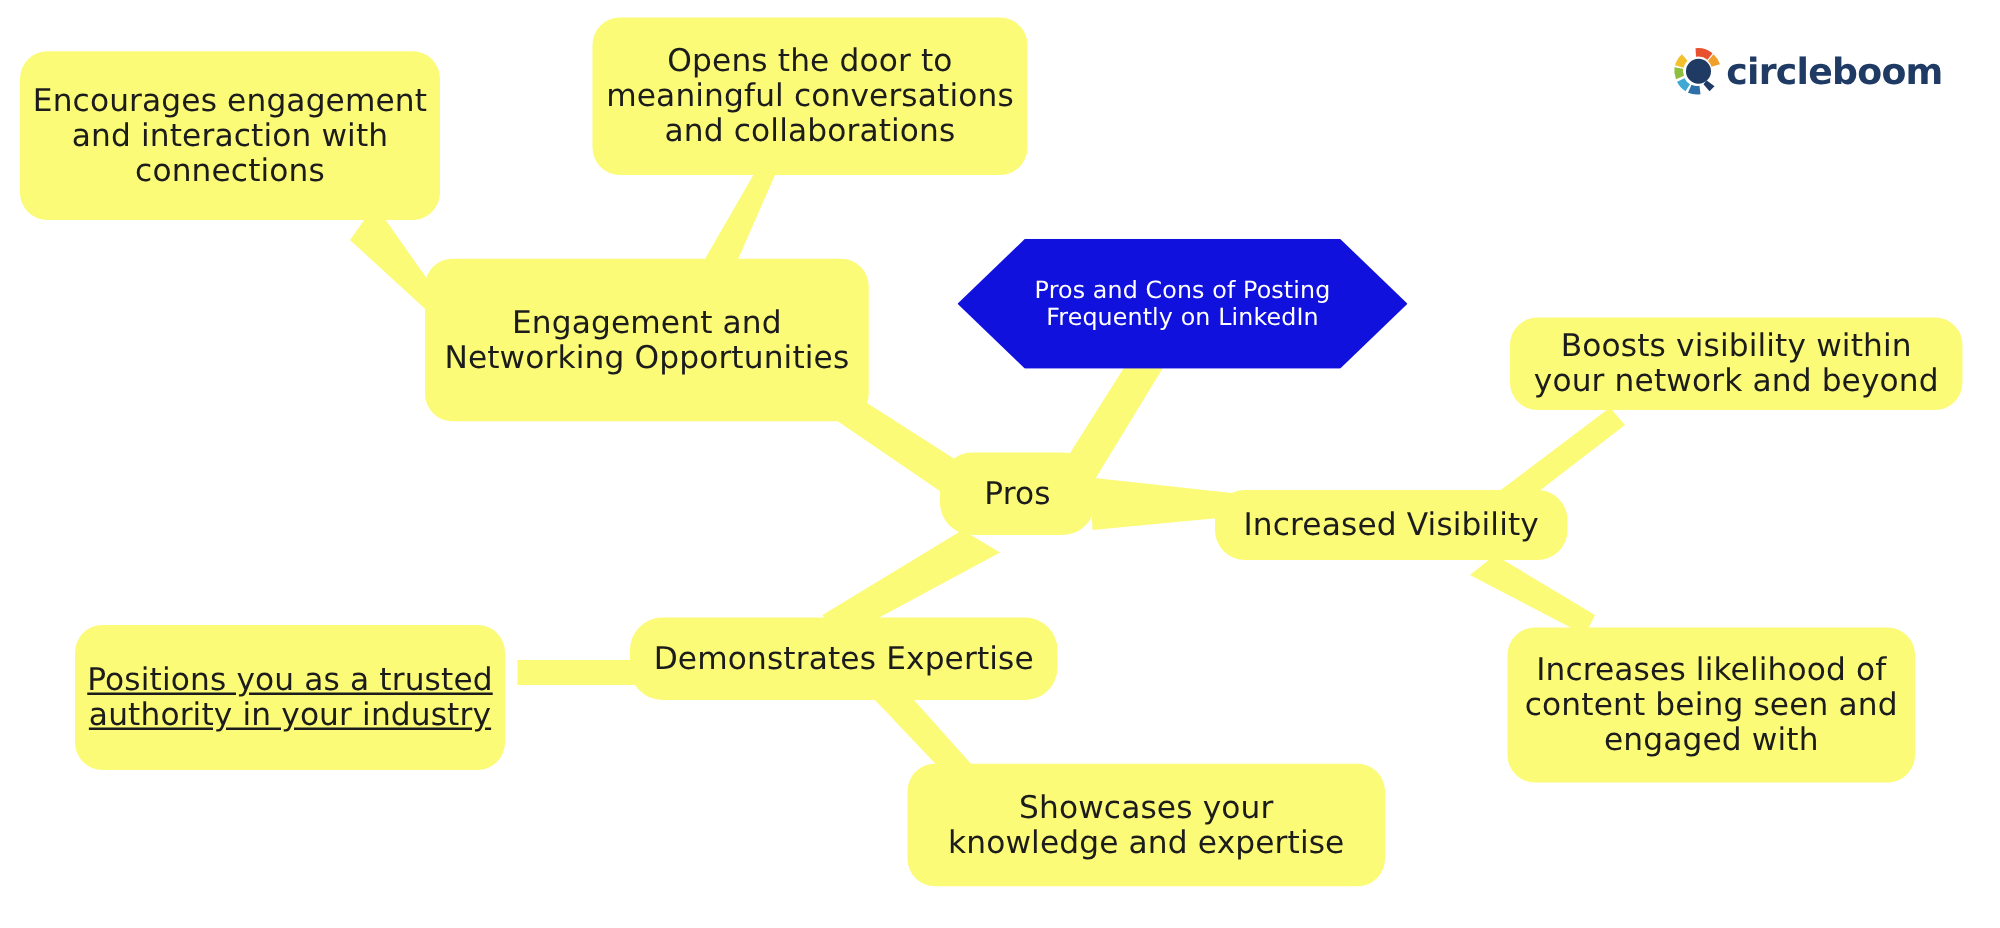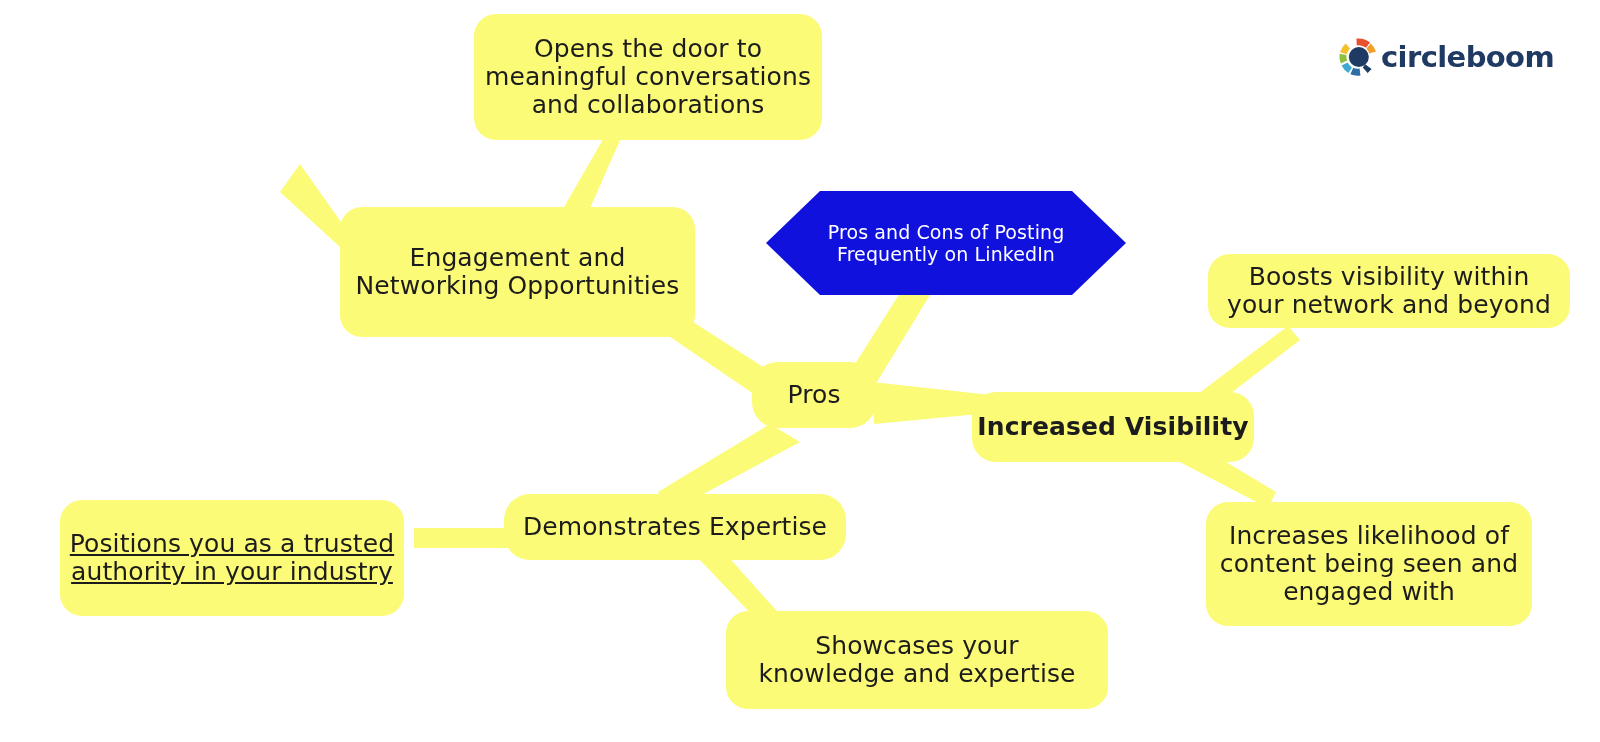--- a/index.html
+++ b/index.html
@@ -116,28 +116,33 @@
 
   <div class="node" style="left:752px; top:362px; width:124px; height:66px; border-radius:26px;">
     <span>Pros</span>
   </div>
 
   <div class="node" style="left:340px; top:207px; width:355px; height:130px;">
     <span>Engagement and
 Networking Opportunities</span>
   </div>
 
+  <div class="node" style="left:16px; top:41px; width:336px; height:135px;">
+    <span>Encourages engagement
+and interaction with
+connections</span>
+  </div>
 
   <div class="node" style="left:474px; top:14px; width:348px; height:126px;">
     <span>Opens the door to
 meaningful conversations
 and collaborations</span>
   </div>
 
-  <div class="node" style="left:972px; top:392px; width:282px; height:70px; border-radius:24px;font-weight:bold;">
+  <div class="node" style="left:972px; top:392px; width:282px; height:56px; border-radius:24px;">
     <span>Increased Visibility</span>
   </div>
 
   <div class="node" style="left:1208px; top:254px; width:362px; height:74px;">
     <span>Boosts visibility within
 your network and beyond</span>
   </div>
 
   <div class="node" style="left:1206px; top:502px; width:326px; height:124px;">
     <span>Increases likelihood of

